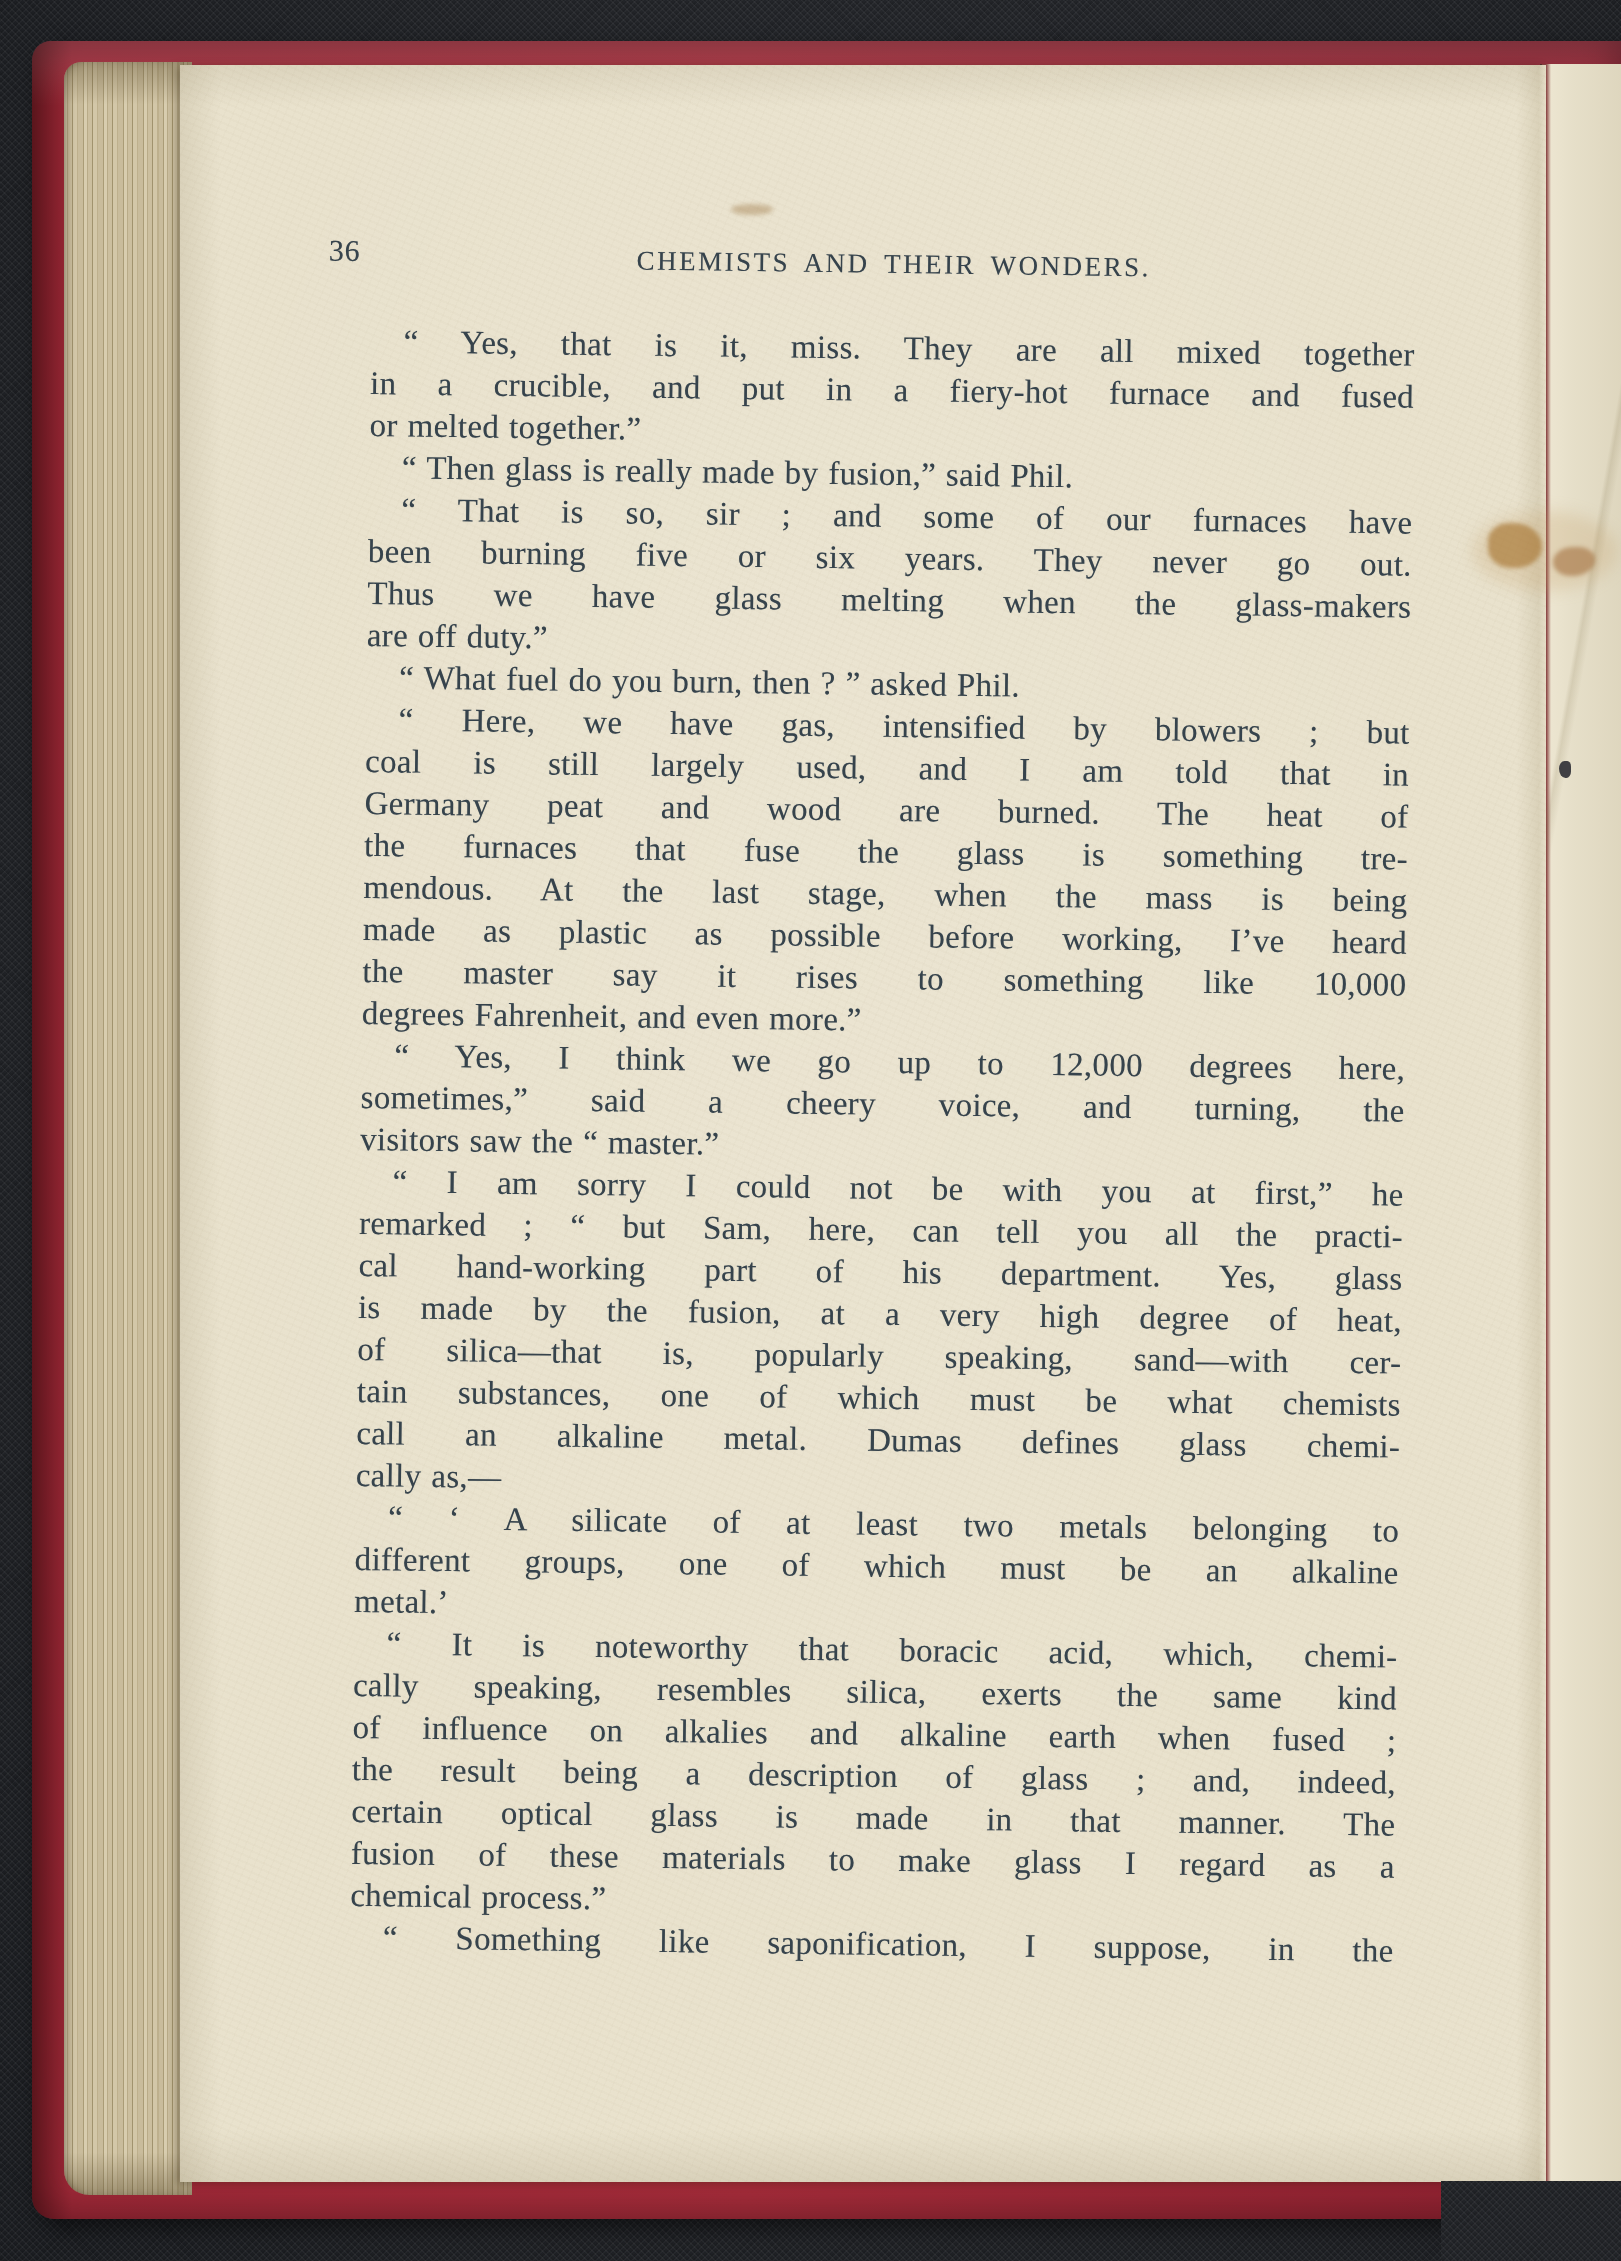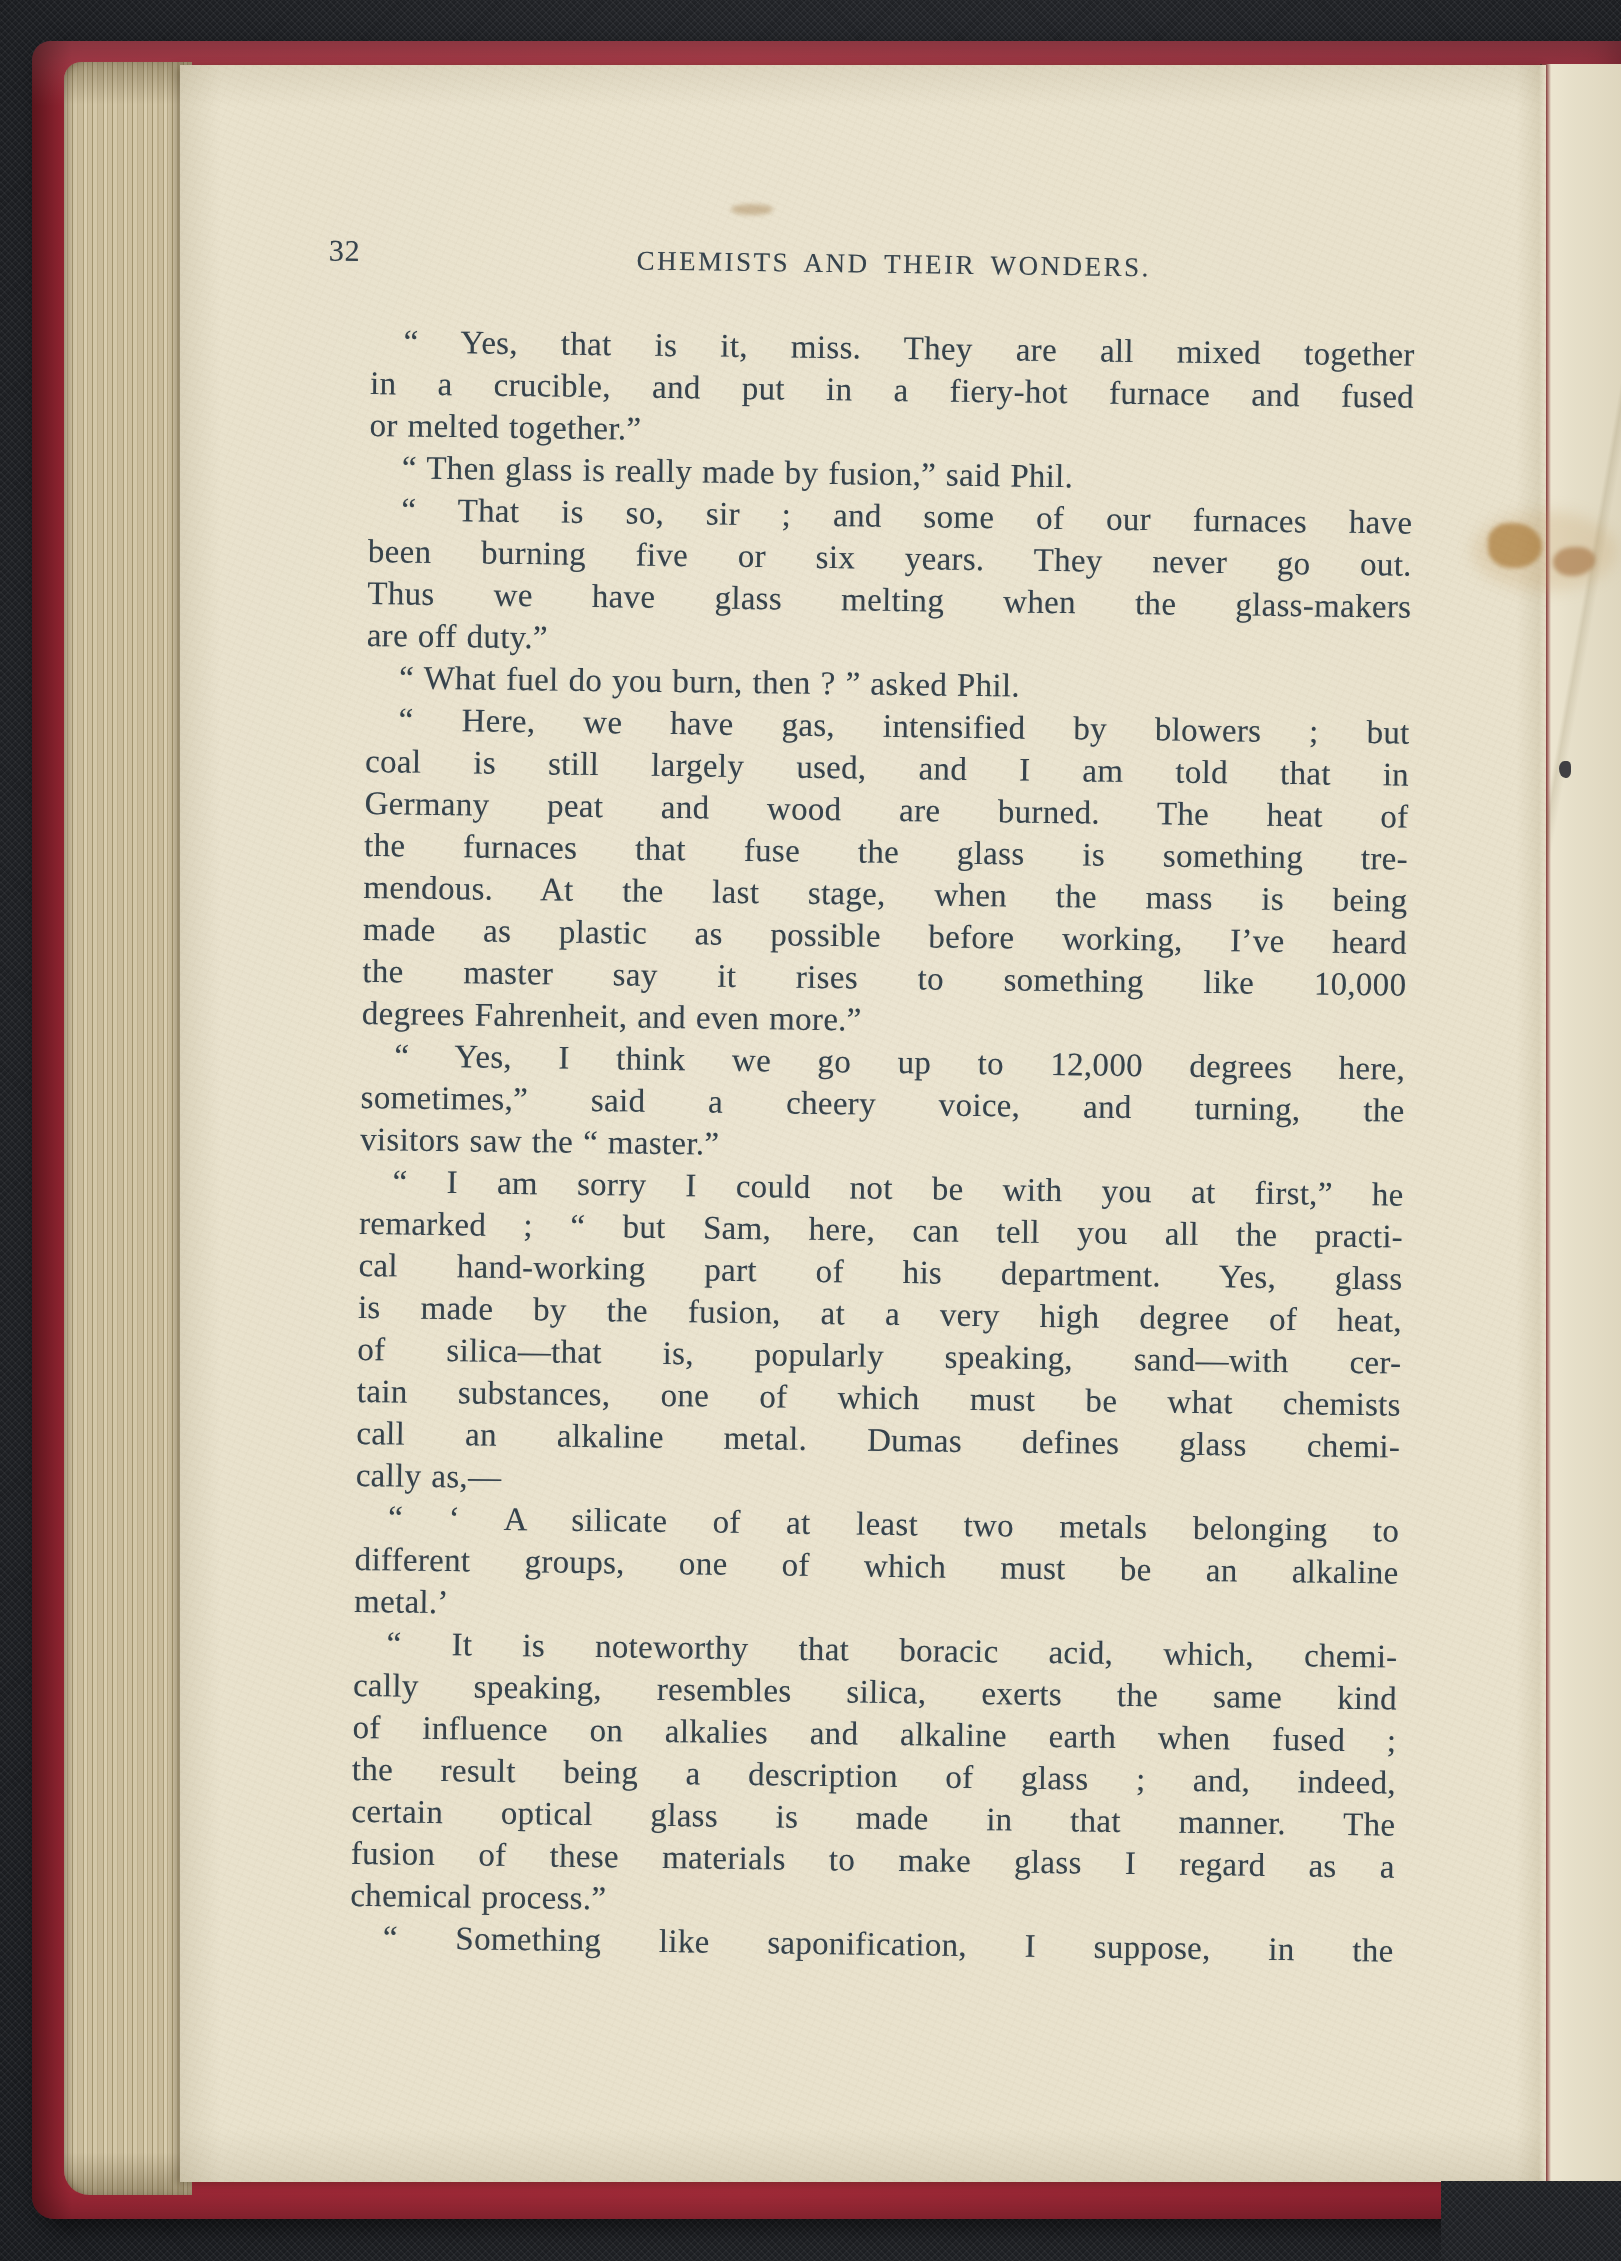--- a/index.html
+++ b/index.html
@@ -120,21 +120,21 @@
 
 <div class="photo">
   <div class="fabric"></div>
   <div class="cover"></div>
   <div class="edge-stack"></div>
   <div class="page-next"></div>
 
   <div class="page-main">
     <div class="page-content">
       <div class="header-row">
-        <span class="page-number">32</span>
+        <span class="page-number">36</span>
         <span class="running-title">CHEMISTS AND THEIR WONDERS.</span>
       </div>
       <div class="text-block">
           <div class="para">
             <div class="line first">“ Yes, that is it, miss.  They are all mixed together</div>
             <div class="line">in a crucible, and put in a fiery-hot furnace and fused</div>
             <div class="line last">or melted together.”</div>
           </div>
           <div class="para">
             <div class="line first last">“ Then glass is really made by fusion,” said Phil.</div>

